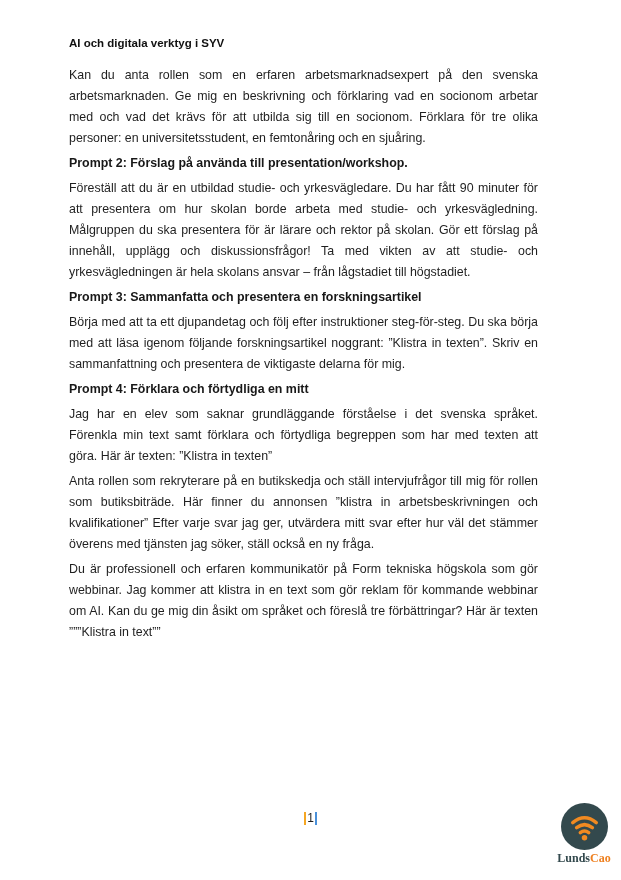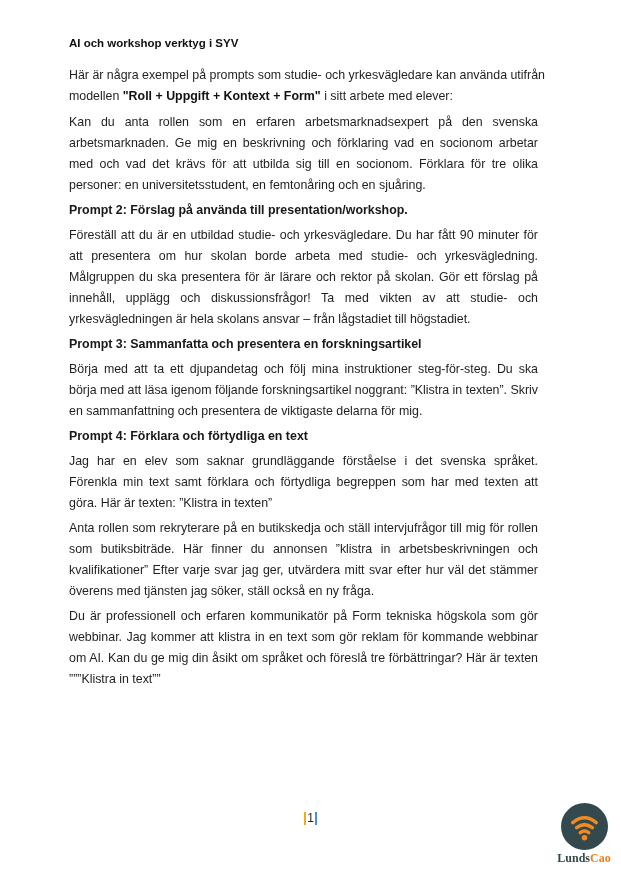--- a/index.html
+++ b/index.html
@@ -94,42 +94,41 @@
   }
   .logo-text .part1 { color: #33494d; }
   .logo-text .part2 { color: #ee7f1e; margin-top: 8px; }
 </style>
 </head>
 <body>
 
 <div class="page">
   <div class="content">
 
-    <div class="doc-title">AI och workshop verktyg i SYV</div>
+    <div class="doc-title">AI och digitala verktyg i SYV</div>
 
 
-    <p class="intro"><span>Här är några exempel på prompts som studie- och yrkesvägledare kan använda utifrån modellen </span><b>"Roll + Uppgift + Kontext + Form"</b><span> i sitt arbete med elever:</span></p>
 
 
     <section class="prompt-block">
       <p>Kan du anta rollen som en erfaren arbetsmarknadsexpert på den svenska arbetsmarknaden. Ge mig en beskrivning och förklaring vad en socionom arbetar med och vad det krävs för att utbilda sig till en socionom. Förklara för tre olika personer: en universitetsstudent, en femtonåring och en sjuåring.</p>
     </section>
 
     <section class="prompt-block">
       <h3>Prompt 2: Förslag på använda till presentation/workshop.</h3>
       <p>Föreställ att du är en utbildad studie- och yrkesvägledare. Du har fått 90 minuter för att presentera om hur skolan borde arbeta med studie- och yrkesvägledning. Målgruppen du ska presentera för är lärare och rektor på skolan. Gör ett förslag på innehåll, upplägg och diskussionsfrågor! Ta med vikten av att studie- och yrkesvägledningen är hela skolans ansvar – från lågstadiet till högstadiet.</p>
     </section>
 
     <section class="prompt-block">
       <h3>Prompt 3: Sammanfatta och presentera en forskningsartikel</h3>
-      <p>Börja med att ta ett djupandetag och följ mina instruktioner steg-för-steg. Du ska börja med att läsa igenom följande forskningsartikel noggrant: ”Klistra in texten”. Skriv en sammanfattning och presentera de viktigaste delarna för mig.</p>
+      <p>Börja med att ta ett djupandetag och följ efter instruktioner steg-för-steg. Du ska börja med att läsa igenom följande forskningsartikel noggrant: ”Klistra in texten”. Skriv en sammanfattning och presentera de viktigaste delarna för mig.</p>
     </section>
 
     <section class="prompt-block">
-      <h3>Prompt 4: Förklara och förtydliga en text</h3>
+      <h3>Prompt 4: Förklara och förtydliga en mitt</h3>
       <p>Jag har en elev som saknar grundläggande förståelse i det svenska språket. Förenkla min text samt förklara och förtydliga begreppen som har med texten att göra. Här är texten: ”Klistra in texten”</p>
     </section>
 
     <section class="prompt-block">
       <p>Anta rollen som rekryterare på en butikskedja och ställ intervjufrågor till mig för rollen som butiksbiträde. Här finner du annonsen ”klistra in arbetsbeskrivningen och kvalifikationer” Efter varje svar jag ger, utvärdera mitt svar efter hur väl det stämmer överens med tjänsten jag söker, ställ också en ny fråga.</p>
     </section>
 
     <section class="prompt-block">
       <p>Du är professionell och erfaren kommunikatör på Form tekniska högskola som gör webbinar. Jag kommer att klistra in en text som gör reklam för kommande webbinar om AI. Kan du ge mig din åsikt om språket och föreslå tre förbättringar? Här är texten ”””Klistra in text””</p>
     </section>

